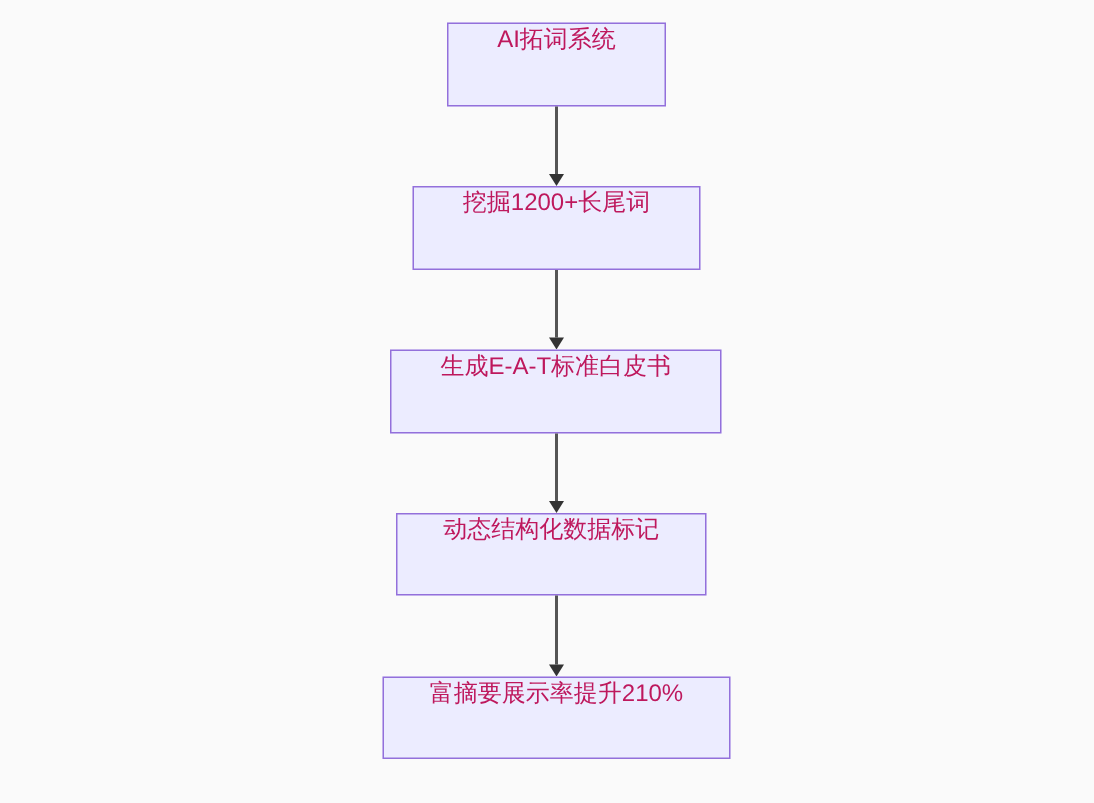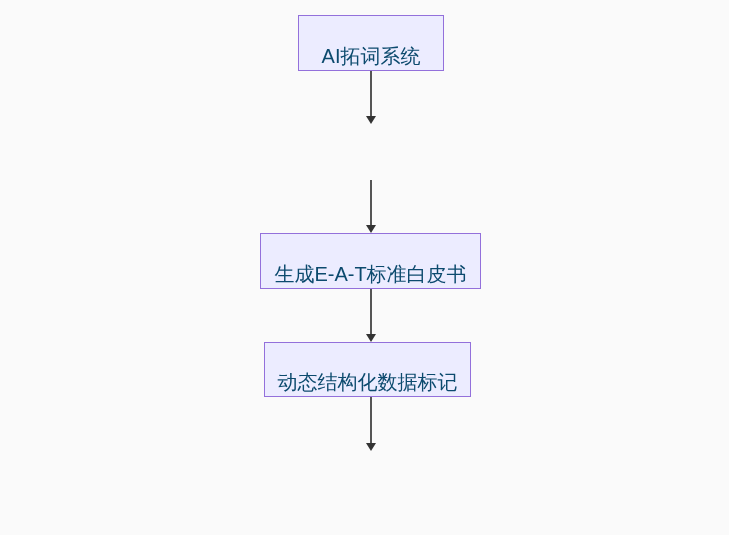--- a/index.html
+++ b/index.html
@@ -13,24 +13,24 @@
     width: 729px;
     height: 535px;
     background: #fafafa;
     overflow: hidden;
   }
   .flow-node {
     position: absolute;
     box-sizing: border-box;
     background: #ececff;
     border: 1px solid #9370db;
-    color: #0c4a6e;
-    font-size: 20px;
+    color: #be185d;
+    font-size: 16px;
     display: flex;
-    align-items: flex-end;
+    align-items: flex-start;
     justify-content: center;
     text-align: center;
     white-space: nowrap;
   }
   .node-1 { left: 298px; top: 15px;  width: 146px; height: 56px; }
   .node-2 { left: 275px; top: 124px; width: 192px; height: 56px; }
   .node-3 { left: 260px; top: 233px; width: 221px; height: 56px; }
   .node-4 { left: 264px; top: 342px; width: 207px; height: 55px; }
   .node-5 { left: 255px; top: 451px; width: 232px; height: 55px; }
 
@@ -69,20 +69,23 @@
 
   <div class="flow-node node-1">
     <span>AI拓词系统</span>
   </div>
 
   <div class="edge edge-1">
     <div class="edge-line"></div>
     <div class="edge-head"></div>
   </div>
 
+  <div class="flow-node node-2">
+    <span>挖掘1200+长尾词</span>
+  </div>
 
   <div class="edge edge-2">
     <div class="edge-line"></div>
     <div class="edge-head"></div>
   </div>
 
   <div class="flow-node node-3">
     <span>生成E-A-T标准白皮书</span>
   </div>
 
@@ -93,14 +96,17 @@
 
   <div class="flow-node node-4">
     <span>动态结构化数据标记</span>
   </div>
 
   <div class="edge edge-4">
     <div class="edge-line"></div>
     <div class="edge-head"></div>
   </div>
 
+  <div class="flow-node node-5">
+    <span>富摘要展示率提升210%</span>
+  </div>
 
 </div>
 
 </body></html>

